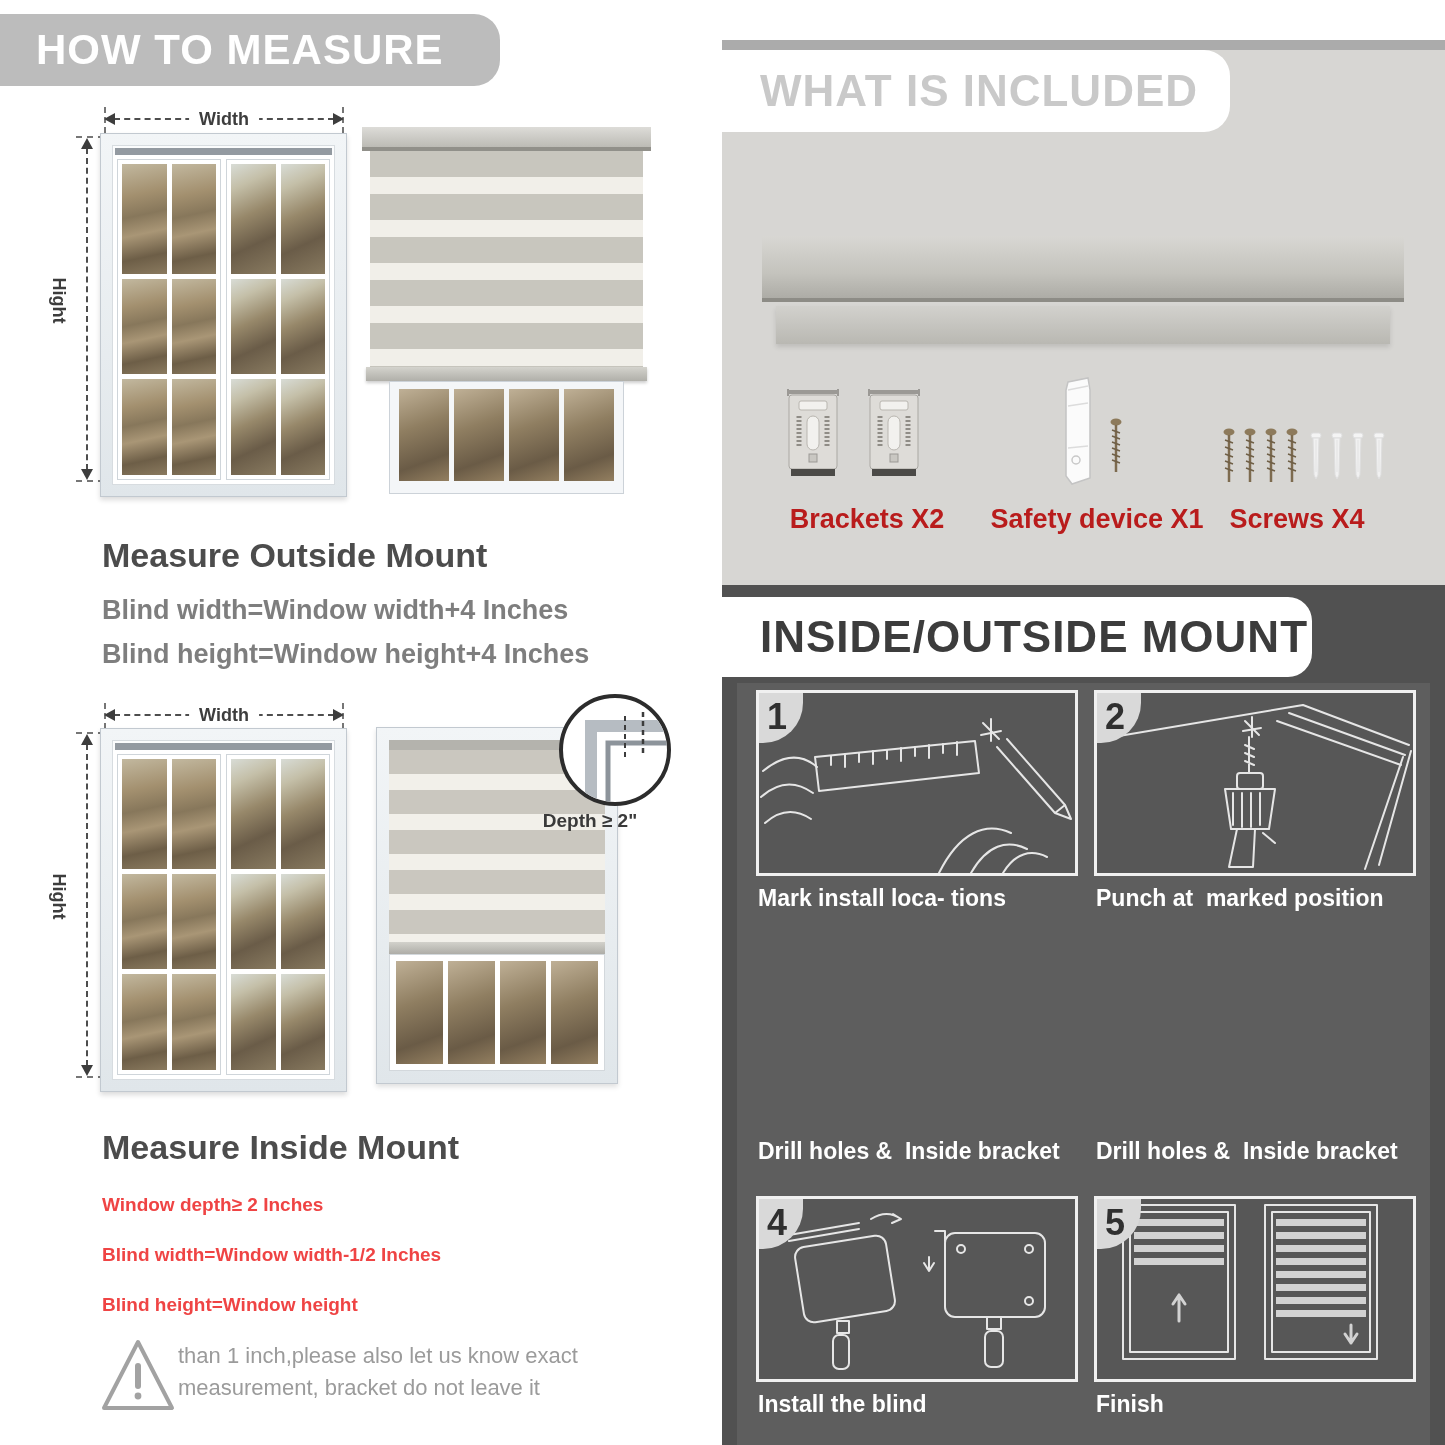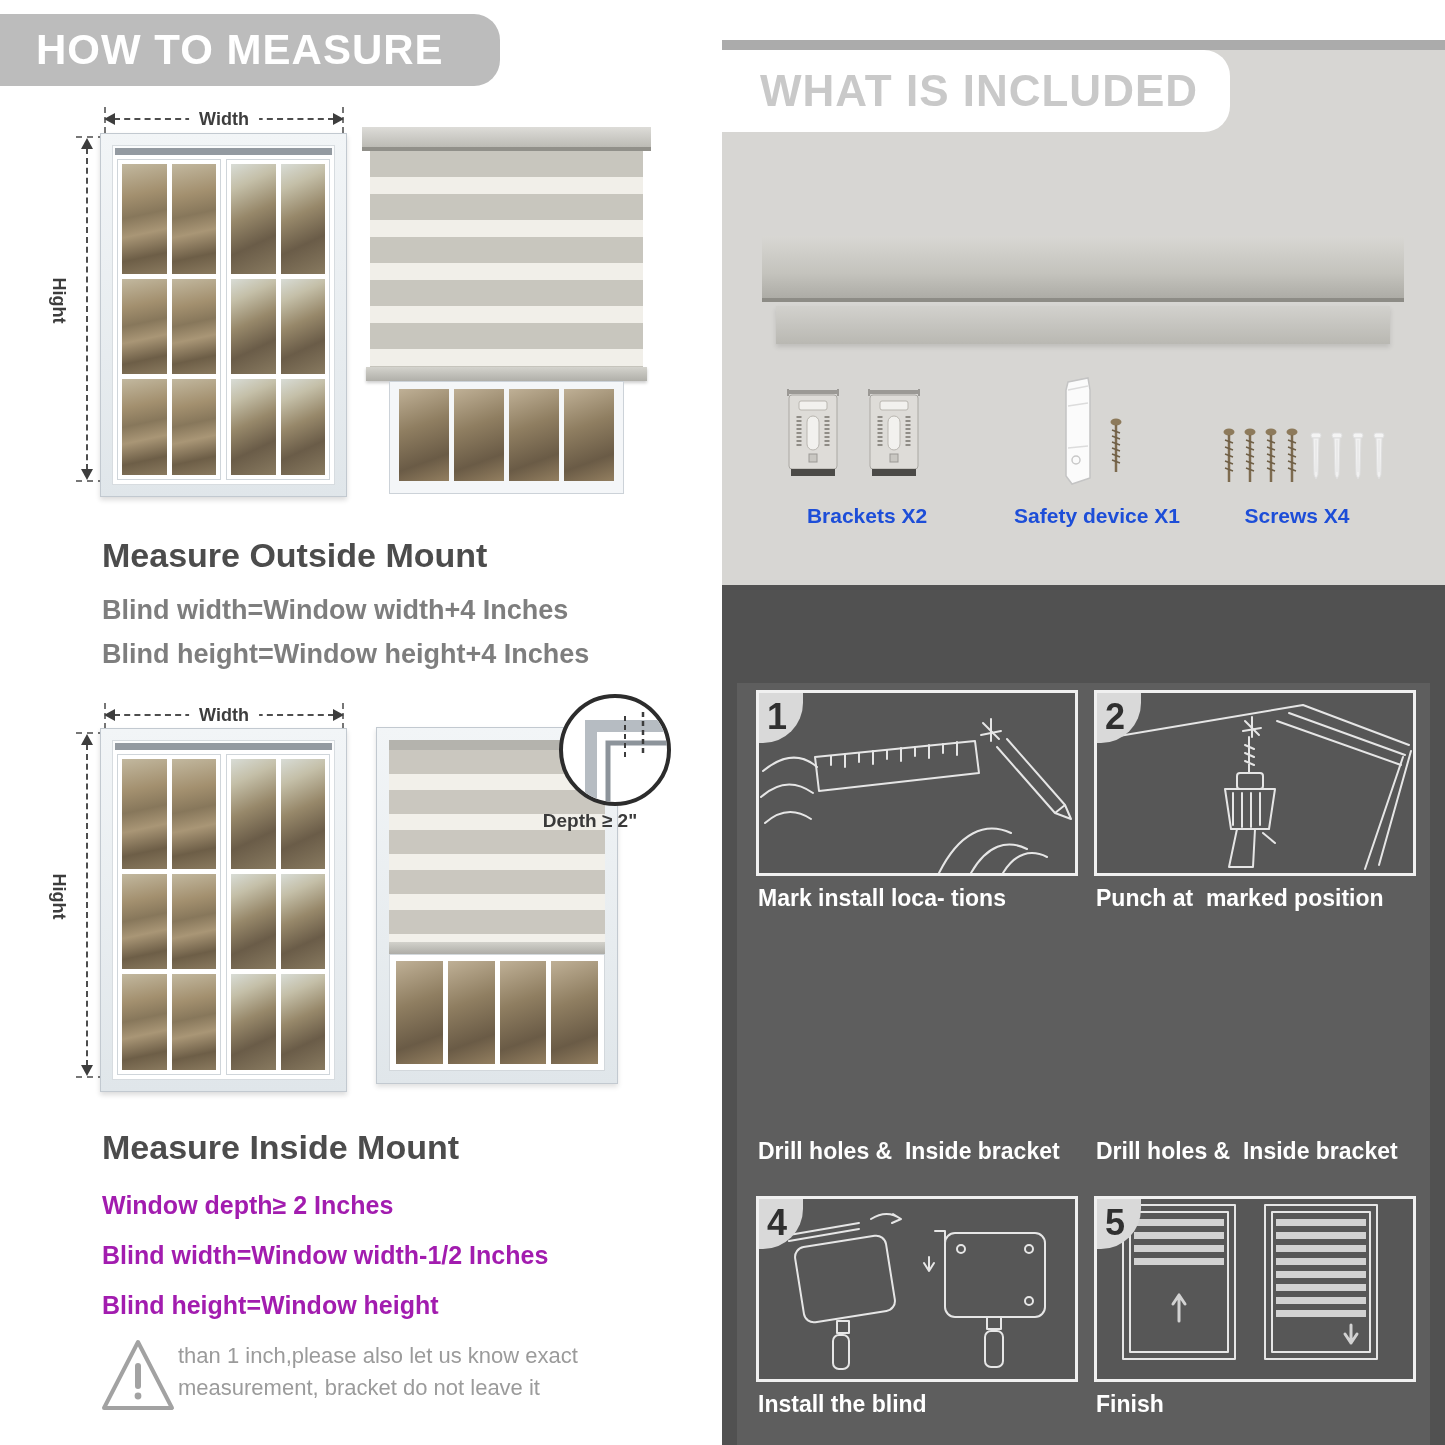--- a/index.html
+++ b/index.html
@@ -62,39 +62,39 @@
   .b2-window{flex:1;background:#ffffff;border:1px solid #d3d8dc;padding:6px;display:grid;
     grid-template-columns:repeat(4,1fr);gap:5px;}
 
   .magnifier{position:absolute;left:559px;top:694px;width:112px;height:112px;border-radius:50%;
     border:4px solid #2c2c2c;background:#ffffff;overflow:hidden;z-index:5;}
   .depth-label{position:absolute;left:505px;top:810px;width:170px;text-align:center;
     font-size:19px;font-weight:bold;color:#3a3a3a;}
 
   .mtitle{position:absolute;font-size:34px;font-weight:bold;color:#4c4c4c;}
   .mlines{position:absolute;font-size:27px;font-weight:bold;color:#7e7e7e;line-height:44px;}
-  .mlines2{position:absolute;font-size:25px;font-weight:bold;color:#a21caf;line-height:50px;}
+  .mlines2{position:absolute;font-size:19px;font-weight:bold;color:#ef4444;line-height:50px;}
 
   .note-text{position:absolute;left:178px;top:1340px;font-size:22px;color:#9b9b9b;line-height:32px;}
   .warn-svg{position:absolute;left:100px;top:1334px;}
 
   
   .right-col{position:absolute;left:722px;top:0;width:723px;height:1445px;margin-top:40px;}
   .included{position:absolute;left:0;top:0;width:723px;height:545px;background:#d7d6d3;}
   .top-strip{position:absolute;left:0;top:0;width:723px;height:10px;background:#ababab;}
   .inc-header{position:absolute;left:0;top:10px;width:508px;height:82px;background:#ffffff;
     border-radius:0 26px 26px 0;color:#c9c9c9;font-size:44px;font-weight:bold;
     line-height:82px;padding-left:38px;letter-spacing:1px;}
   .product-label{position:absolute;left:0;top:142px;width:100%;text-align:center;
     font-size:28px;font-weight:bold;color:#686868;}
   .headrail{position:absolute;left:40px;top:196px;width:642px;height:66px;
     background:linear-gradient(180deg,#d8d7d3,#c4c3bd 60%,#adaca6);border-bottom:4px solid #8d8c86;}
   .underrail{position:absolute;left:54px;top:266px;width:614px;height:38px;
     background:linear-gradient(180deg,#d2d1cd,#b9b8b2);box-shadow:0 3px 5px rgba(0,0,0,.12);}
-  .part-label{position:absolute;top:464px;font-size:21px;font-weight:bold;color:#1d4ed8;text-align:center;}
+  .part-label{position:absolute;top:464px;font-size:27px;font-weight:bold;color:#b91c1c;text-align:center;}
   .part{position:absolute;}
 
   .mount{position:absolute;left:0;top:545px;width:723px;height:900px;background:#515151;}
   .mount-inner{position:absolute;left:15px;top:98px;right:15px;bottom:0;background:#5e5e5e;}
   .mount-header{position:absolute;left:0;top:12px;width:590px;height:80px;background:#ffffff;
     border-radius:0 24px 24px 0;color:#3c3c3c;font-size:44px;font-weight:bold;
     line-height:80px;padding-left:38px;letter-spacing:1px;}
   .step-panel{position:absolute;width:322px;height:186px;background:#575757;border:3px solid #f0f0f0;}
   .badge{position:absolute;left:0;top:0;width:44px;height:50px;background:#d9d9d9;
     border-radius:0 0 40px 0;color:#303030;font-weight:bold;font-size:36px;line-height:48px;padding-left:8px;}
@@ -349,20 +349,21 @@
               <path d="M3,6 h6 l-1,37 -2,4 -2,-4 Z" fill="#f1f1f1" stroke="#dedede"></path>
               <line x1="6" y1="8" x2="6" y2="40" stroke="#e3e3e3"></line>
           </g>
         </svg>
       </div>
       <div class="part-label" style="left:470px;width:210px;">Screws X4</div>
     </div>
 
     <div class="mount">
       <div class="mount-inner"></div>
+      <div class="mount-header">INSIDE/OUTSIDE MOUNT</div>
 
       <div class="step-panel" style="left:34px;top:105px;">
         <svg class="step-art" width="316" height="180" viewBox="0 0 316 180">
           <g class="lineart">
             <path d="M4,78 C26,60 44,62 58,74 M2,104 C22,86 40,90 54,100 M6,130 C24,114 40,118 52,126"></path>
             <path d="M56,64 L216,48 L220,80 L60,98 Z"></path>
             <path d="M72,63 v9 M86,61 v13 M100,60 v9 M114,58 v13 M128,57 v9 M142,55 v13 M156,54 v9 M170,52 v13 M184,51 v9 M198,49 v13"></path>
             <path d="M224,30 l16,16 M232,26 v22 M222,42 l20,-4"></path>
             <path d="M238,54 L296,120 M248,46 L306,112 M296,120 L306,112 L312,126 Z"></path>
             <path d="M180,180 C200,140 226,128 252,140 M212,180 C228,152 248,146 268,156 M244,180 C256,160 272,156 288,164"></path>

